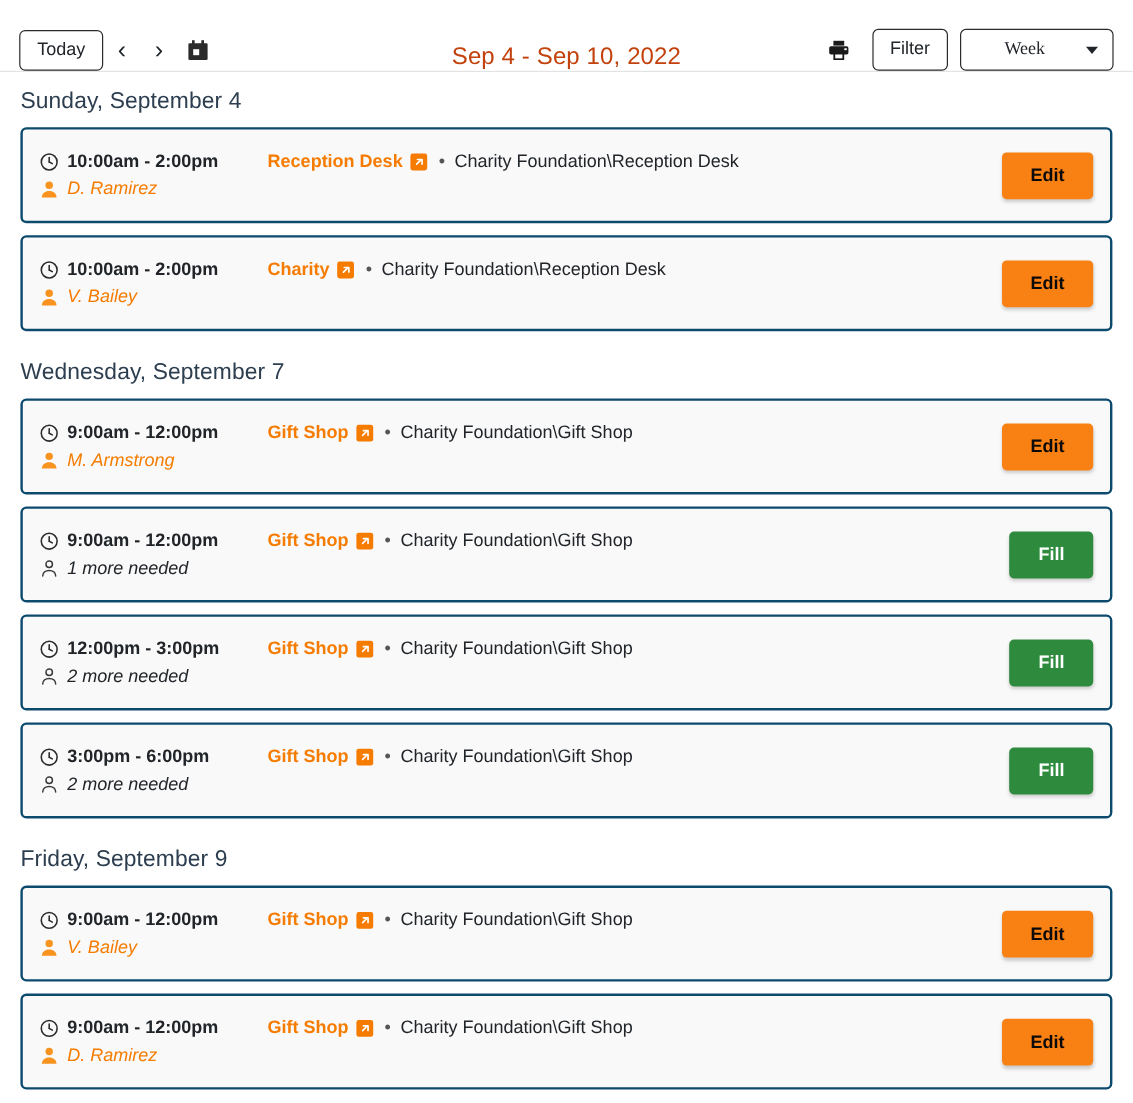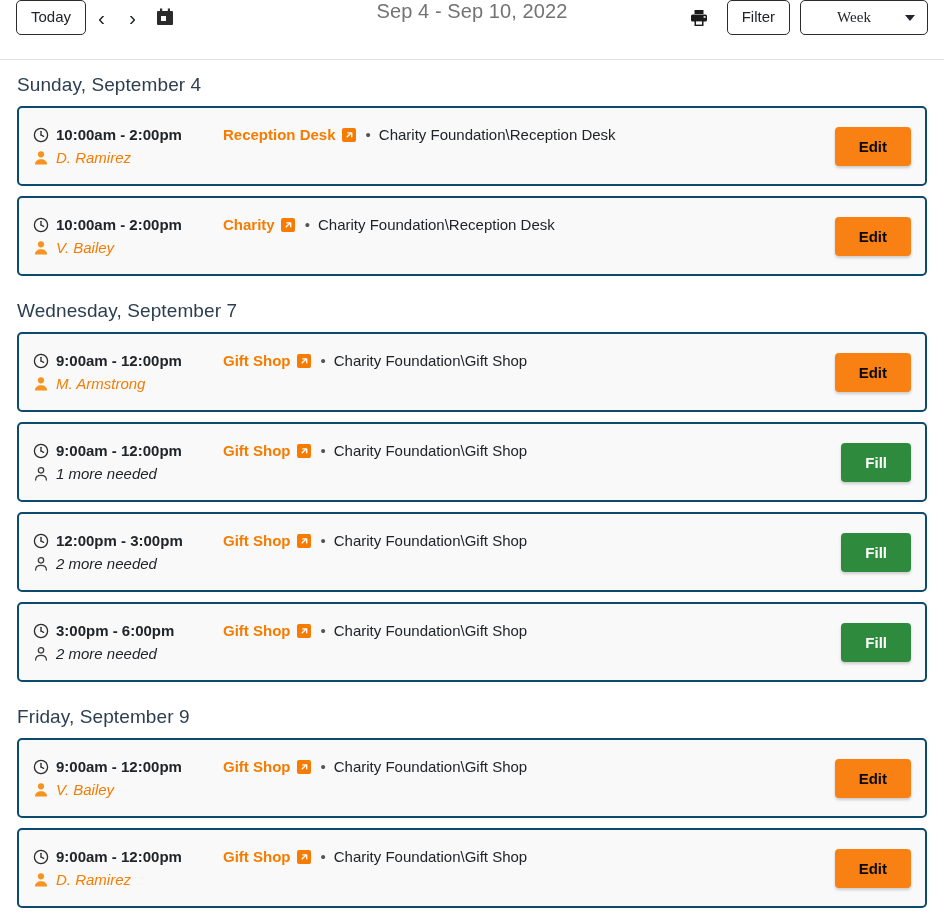--- a/index.html
+++ b/index.html
@@ -15,21 +15,21 @@
     color: #212529;
     -webkit-font-smoothing: antialiased;
   }
 
   
   .toolbar {
     height: 60px;
     box-sizing: border-box;
     border-bottom: 1px solid #e3e3e3;
     display: flex;
-    align-items: flex-start;
+    align-items: flex-end;
     padding: 0 16px;
     position: relative;
   }
   .toolbar-left {
     display: flex;
     align-items: center;
     gap: 0px;
   }
   .btn-outline {
     background: #ffffff;
@@ -60,21 +60,21 @@
     display: inline-flex;
     align-items: center;
     justify-content: center;
   }
   .title {
     position: absolute;
     left: 0;
     right: 0;
     text-align: center;
     font-size: 20px;
-    color: #737373;
+    color: #c2410c;
     pointer-events: none;
     letter-spacing: 0.1px;
   }
   .toolbar-right {
     margin-left: auto;
     display: flex;
     align-items: center;
     gap: 10px;
     position: relative;
     z-index: 2;

